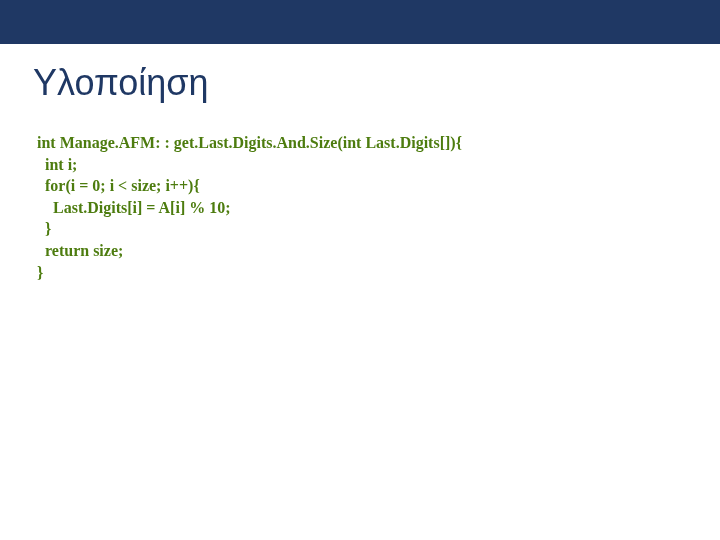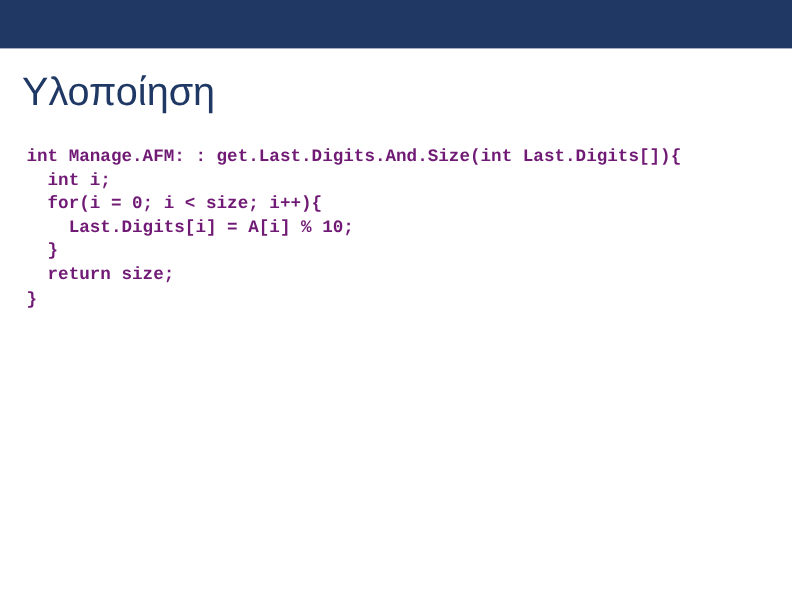--- a/index.html
+++ b/index.html
@@ -11,30 +11,30 @@
     overflow: hidden;
   }
   .top-bar {
     width: 100%;
     height: 44px;
     background: #1f3864;
   }
   .title {
     font-size: 36px;
     color: #1f3864;
-    padding: 18px 0 0 20px;
+    padding: 18px 0 0 33px;
     font-weight: 400;
   }
   .code-block {
-    font-family: Liberation Mono, monospace;
+    font-family: Liberation Serif, serif;
     font-size: 16px;
     font-weight: bold;
-    color: #701a75;
+    color: #4d7c0f;
     white-space: pre;
-    padding: 28px 0 0 24px;
+    padding: 28px 0 0 37px;
     line-height: 1.35;
   }
 </style>
 </head>
 <body>
 
 <div class="top-bar"></div>
 
 <h1 class="title">Υλοποίηση</h1>
 

